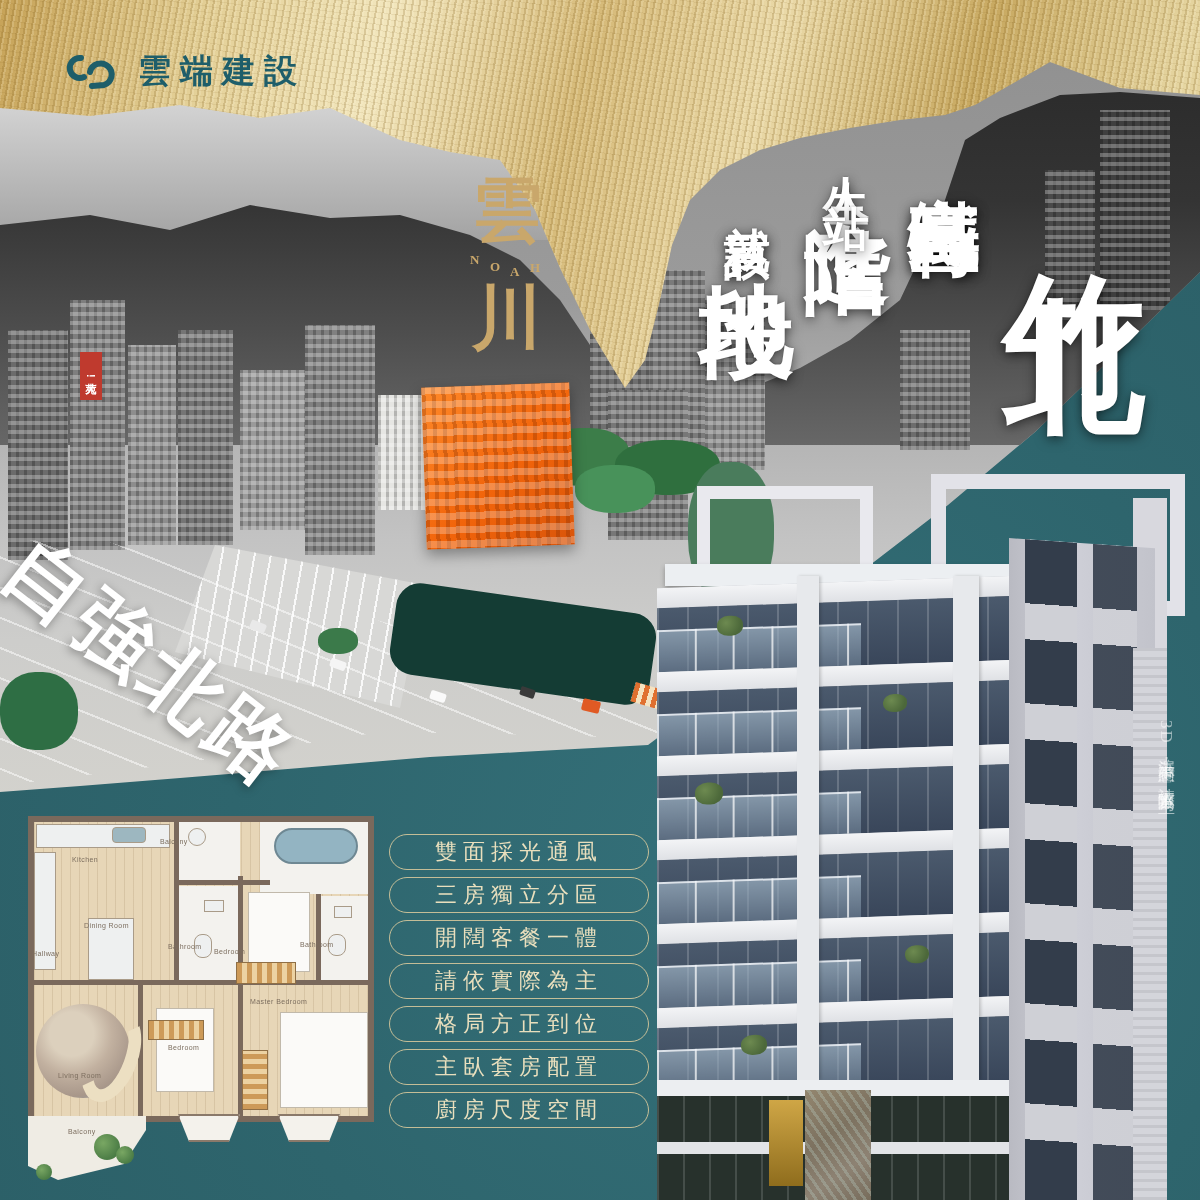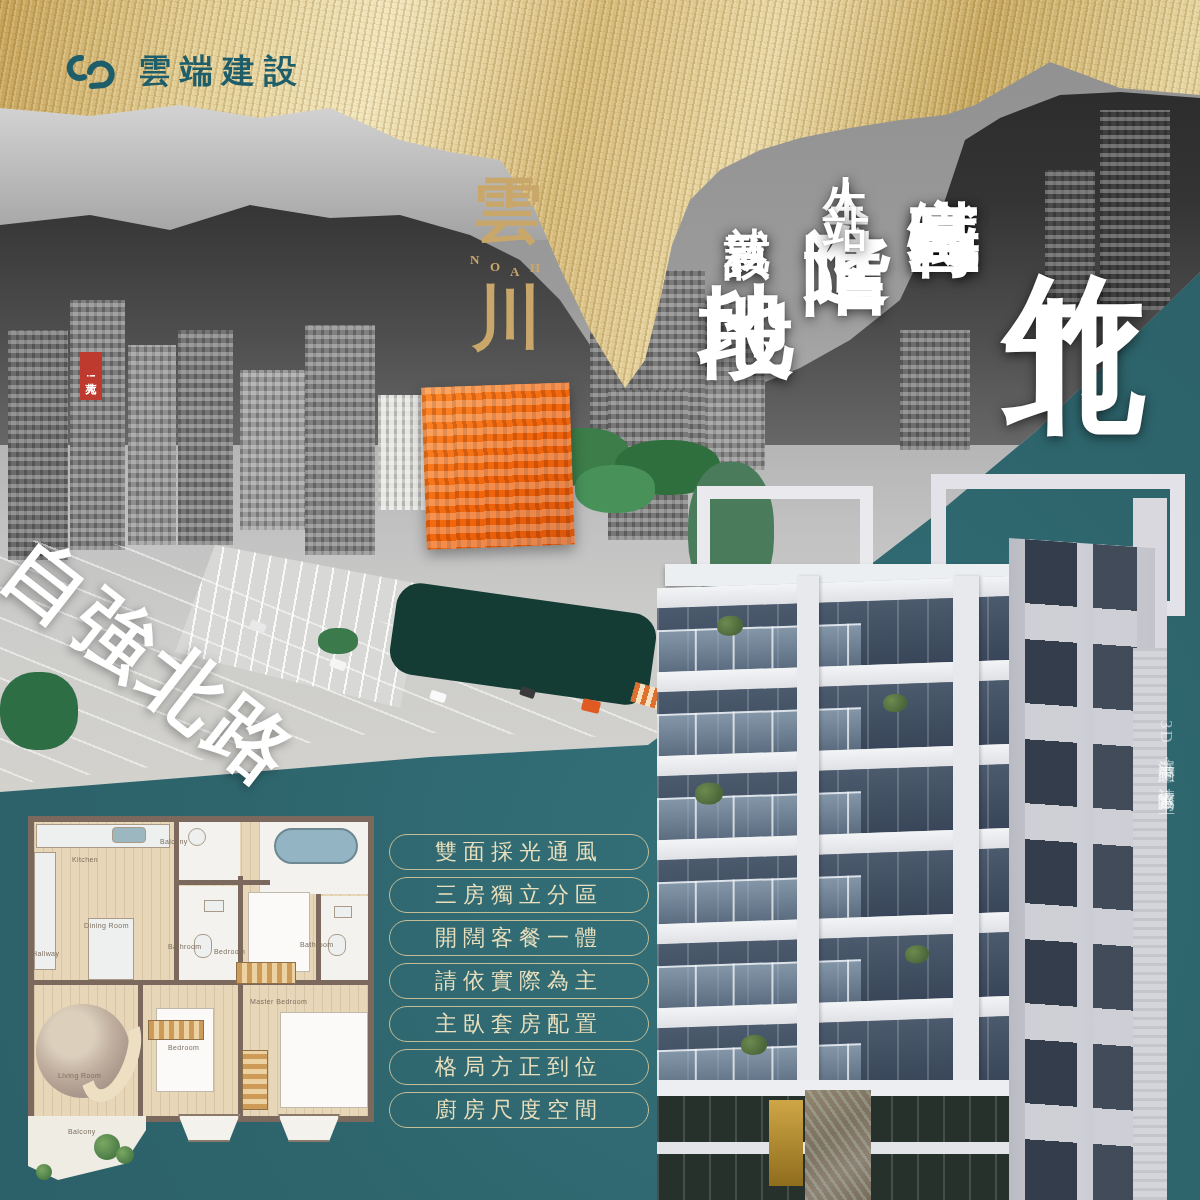--- a/index.html
+++ b/index.html
@@ -323,20 +323,20 @@
   </div>
 
   <div id="road-label" class="abs serif">自強北路</div>
 
 
   <ul id="features" class="abs">
     <li>雙面採光通風</li>
     <li>三房獨立分區</li>
     <li>開闊客餐一體</li>
     <li>請依實際為主</li>
+    <li>格局方正到位</li>
     <li>主臥套房配置</li>
-    <li>格局方正到位</li>
     <li>廚房尺度空間</li>
   </ul>
 
   <div id="disclaimer" class="abs">3D渲染示意圖，請依實際為主</div>
 
 </div>
 
 </body></html>

